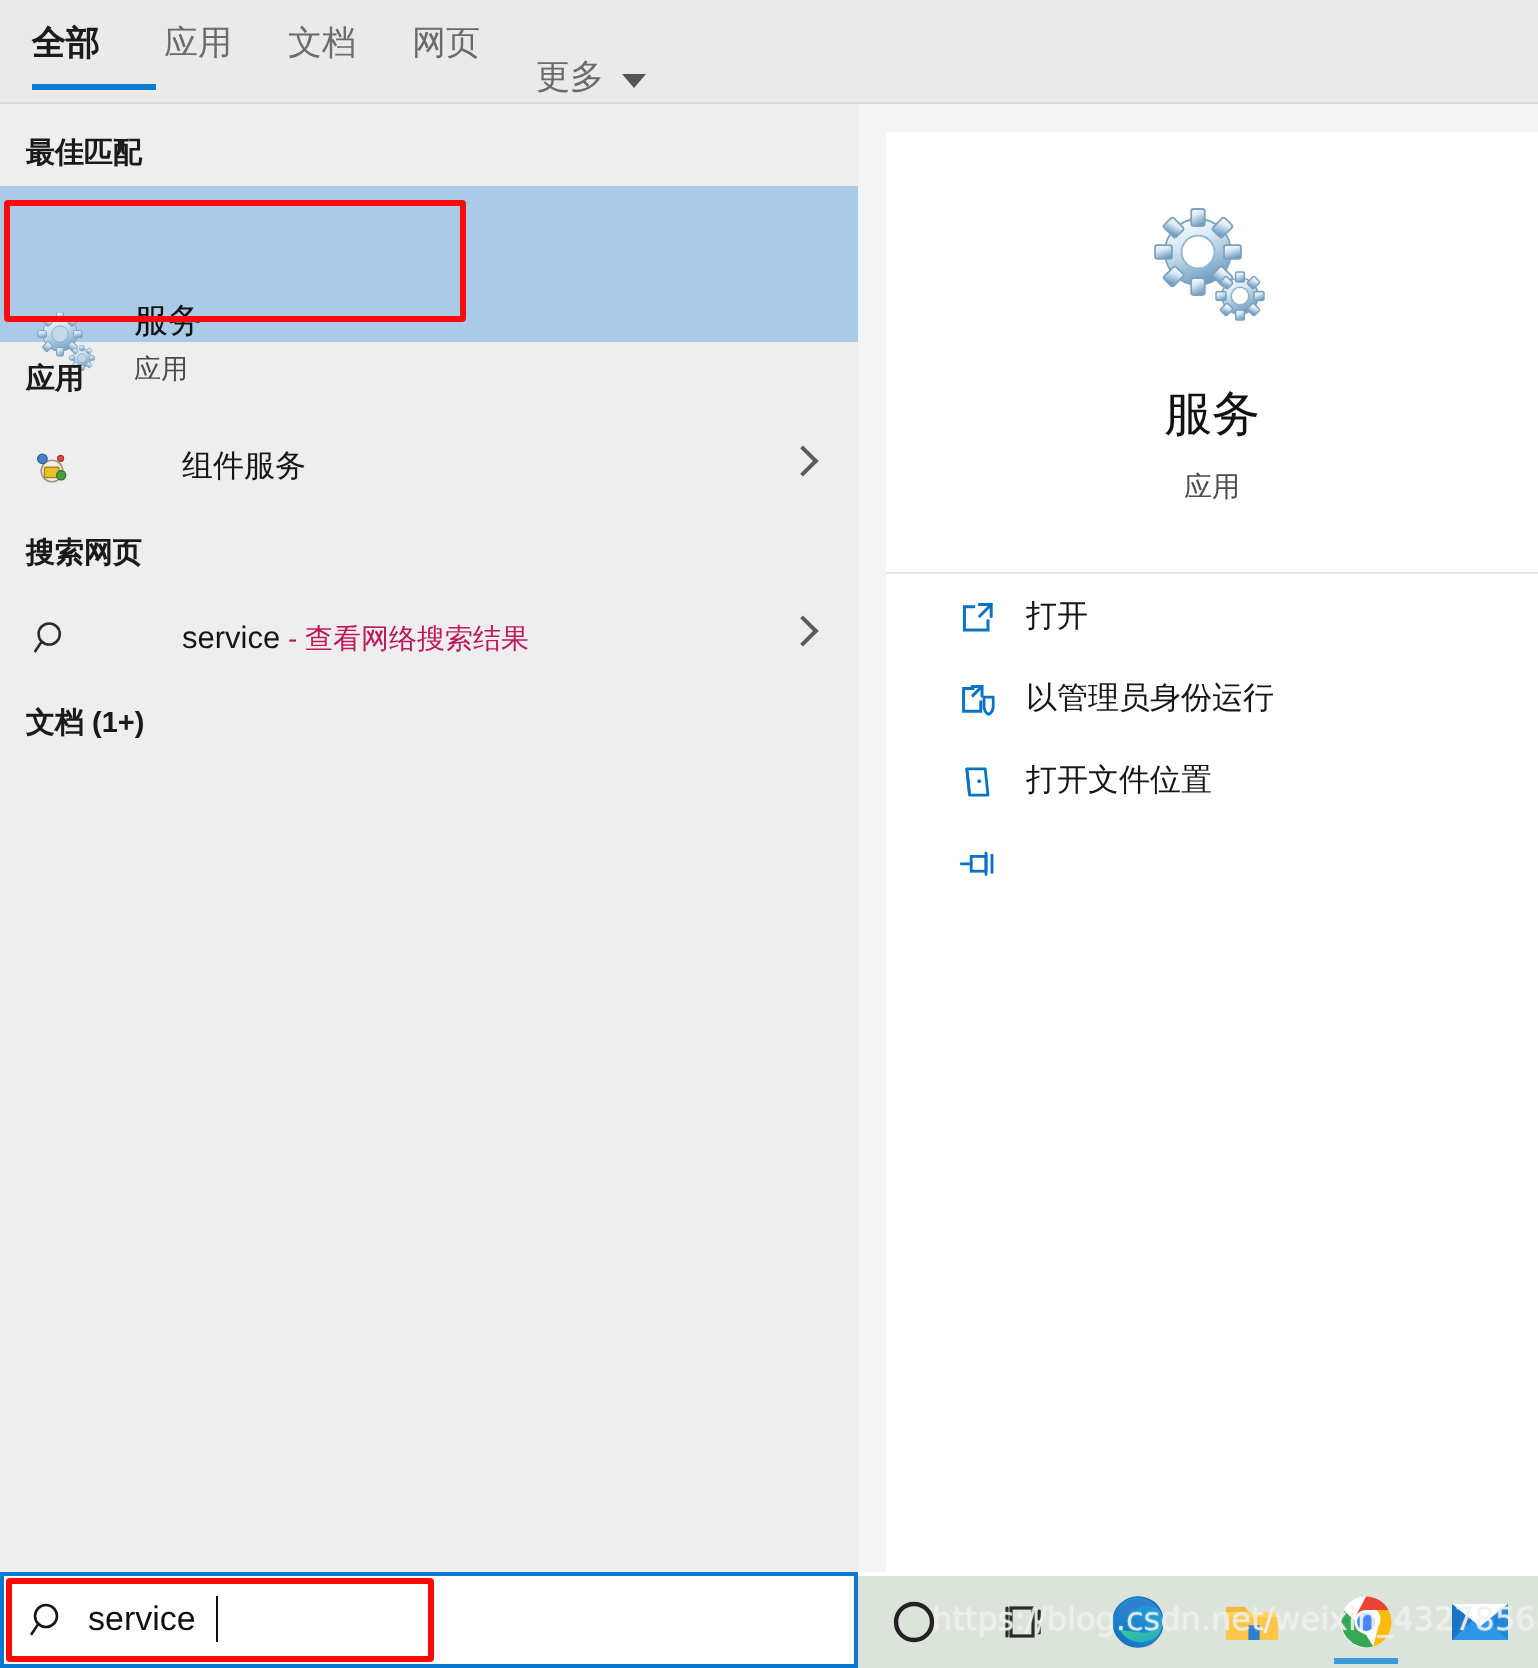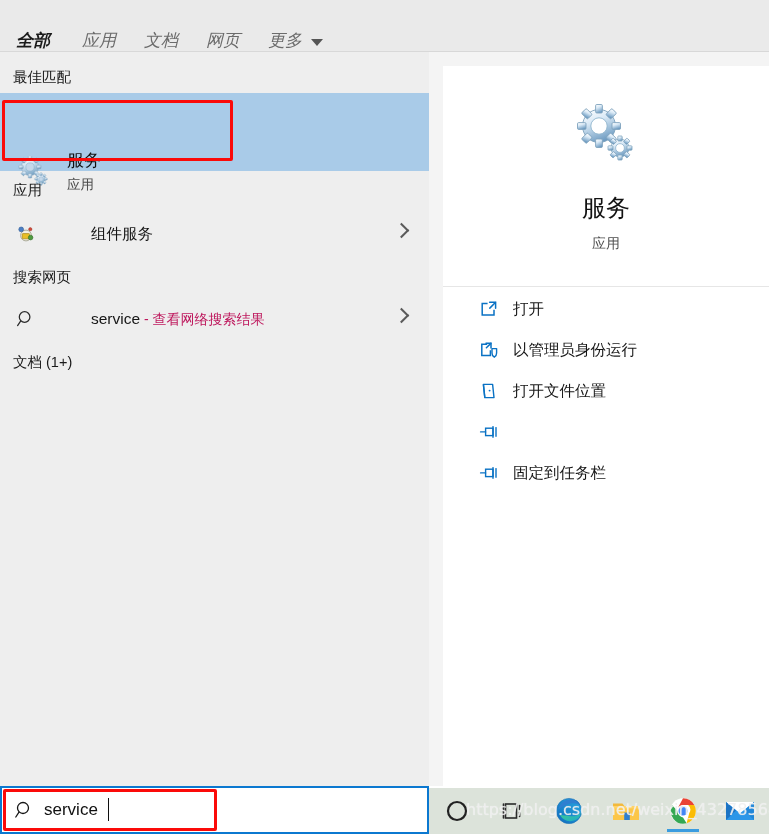--- a/index.html
+++ b/index.html
@@ -25,22 +25,21 @@
     left: 0; top: 0;
     width: 769px; height: 52px;
     background: #eaeaea;
     box-sizing: border-box;
   }
   #tabbar-inner {
     position: absolute;
     left: 16px; top: 0;
     height: 52px;
     display: flex;
-    align-items: flex-end;
-    font-style: italic;
+    align-items: flex-start;
   }
   .tab {
     position: relative;
     padding: 11px 14px 0 14px;
     font-size: 17px;
     color: #6b6b6b;
     line-height: 22px;
     white-space: nowrap;
     cursor: default;
   }
@@ -76,21 +75,21 @@
   
   #leftpanel {
     position: absolute;
     left: 0; top: 52px;
     width: 429px;
     height: 734px;
     background: #eeeeee;
   }
   .section-head {
     font-size: 14.5px;
-    font-weight: normal;
+    font-weight: bold;
     color: #1a1a1a;
     padding-left: 13px;
     line-height: 15px;
   }
   #head-best  { position: absolute; left: 0; top: 18px; }
   #head-apps  { position: absolute; left: 0; top: 131px; }
   #head-web   { position: absolute; left: 0; top: 218px; }
   #head-docs  { position: absolute; left: 0; top: 303px; }
 
   
@@ -515,31 +514,20 @@
         <span class="a-icon">
           <svg width="20" height="20" viewBox="0 0 20 20">
             <rect x="6.6" y="6.2" width="7.4" height="7.4" fill="none" stroke="#0a72c4" stroke-width="1.4"></rect>
             <line x1="1.6" y1="9.9" x2="6.6" y2="9.9" stroke="#0a72c4" stroke-width="1.4" stroke-linecap="round"></line>
             <line x1="14.0" y1="4.6" x2="14.0" y2="15.2" stroke="#0a72c4" stroke-width="1.4" stroke-linecap="round"></line>
             <line x1="17.0" y1="5.6" x2="17.0" y2="14.2" stroke="#0a72c4" stroke-width="1.4" stroke-linecap="round"></line>
           </svg>
         </span>
       </div>
 
-      <div class="action-row">
-        <span class="a-icon">
-          <svg width="20" height="20" viewBox="0 0 20 20">
-            <rect x="6.6" y="6.2" width="7.4" height="7.4" fill="none" stroke="#0a72c4" stroke-width="1.4"></rect>
-            <line x1="1.6" y1="9.9" x2="6.6" y2="9.9" stroke="#0a72c4" stroke-width="1.4" stroke-linecap="round"></line>
-            <line x1="14.0" y1="4.6" x2="14.0" y2="15.2" stroke="#0a72c4" stroke-width="1.4" stroke-linecap="round"></line>
-            <line x1="17.0" y1="5.6" x2="17.0" y2="14.2" stroke="#0a72c4" stroke-width="1.4" stroke-linecap="round"></line>
-          </svg>
-        </span>
-        <span class="a-label">固定到任务栏</span>
-      </div>
 
     </div>
   </div>
 
   <div id="searchbar"></div>
   <span id="search-icon-wrap">
     <svg width="20" height="20" viewBox="0 0 20 20">
       <circle cx="9.0" cy="8.0" r="5.5" fill="none" stroke="#161616" stroke-width="1.3"></circle>
       <line x1="5.0" y1="12.2" x2="1.8" y2="17.0" stroke="#161616" stroke-width="1.3" stroke-linecap="round"></line>
     </svg>

